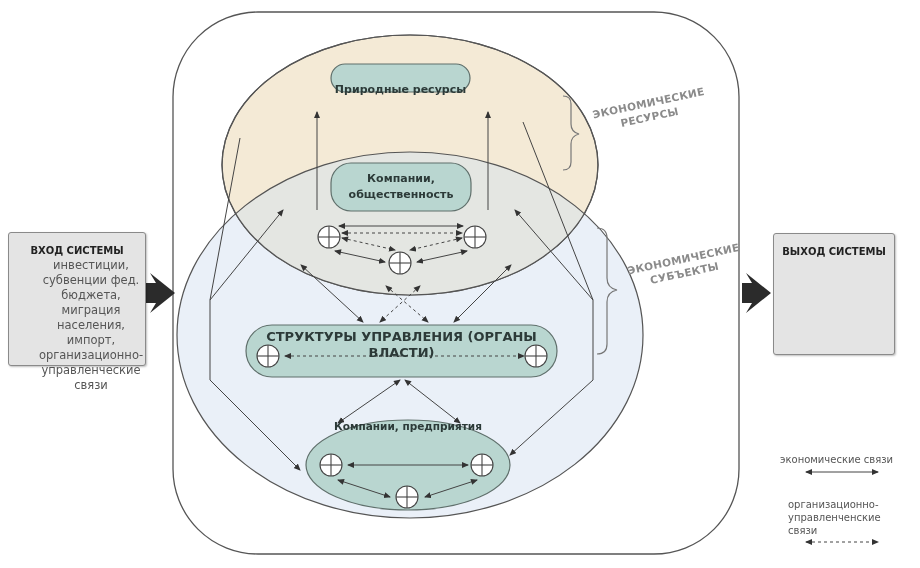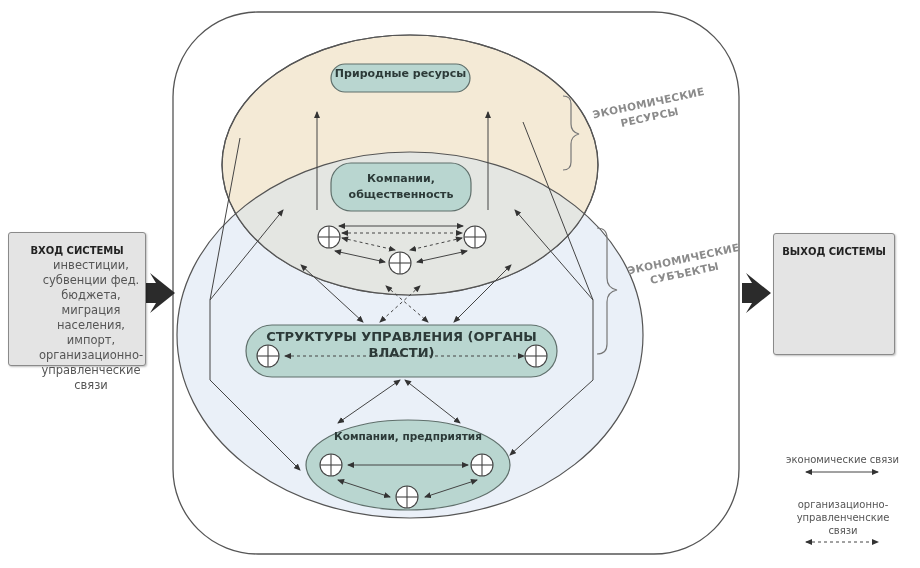--- a/index.html
+++ b/index.html
@@ -8,21 +8,21 @@
   svg { position:absolute; left:0; top:0; }
   .io-box { position:absolute; background:#e4e4e4; border:1px solid #8a8a8a; border-radius:3px;
             box-shadow:1px 1px 2px rgba(0,0,0,0.25); text-align:center; color:#555;
             font-size:11.5px; line-height:15px; box-sizing:border-box; padding-top:10px; }
   .io-box .title { font-weight:bold; color:#222; font-size:10px; }
   .io-box .body { display:block;padding-left:28px; }
   .node-label { position:absolute; text-align:center; font-weight:bold; color:#2c3a38;
                 font-size:11px; line-height:16px; pointer-events:none; }
   .side-label { position:absolute; color:#8a8a8a; font-weight:bold; font-size:10.5px; line-height:14px;
                 text-align:center; transform:rotate(-12deg); letter-spacing:0.3px; }
-  .legend-text { position:absolute; color:#555; font-size:10px; line-height:13px; text-align:center; }
+  .legend-text { position:absolute; color:#555; font-size:10px; line-height:13px; text-align:left; }
 </style>
 </head>
 <body>
 
 <svg width="920" height="568" viewBox="0 0 920 568">
   <defs>
     <marker id="ah" markerWidth="8" markerHeight="8" refX="6" refY="3" orient="auto" markerUnits="userSpaceOnUse">
       <path d="M0,0 L7,3 L0,6 z" fill="#333"></path>
     </marker>
     <marker id="ahs" markerWidth="8" markerHeight="8" refX="1" refY="3" orient="auto" markerUnits="userSpaceOnUse">
@@ -137,22 +137,22 @@
 </svg>
 
 <div class="io-box" style="left:8px; top:232px; width:138px; height:134px;">
   <div class="title">ВХОД СИСТЕМЫ</div>
   <span class="body">инвестиции, субвенции фед. бюджета, миграция населения, импорт, организационно-управленческие связи</span>
 </div>
 <div class="io-box" style="left:773px; top:233px; width:122px; height:122px;">
   <div class="title">ВЫХОД СИСТЕМЫ</div>
 </div>
 
-<div class="node-label" style="left:331px; top:66px; width:139px;">Природные ресурсы</div>
+<div class="node-label" style="left:331px; top:82px; width:139px;">Природные ресурсы</div>
 <div class="node-label" style="left:346px; top:171px; width:110px;">Компании, общественность</div>
 <div class="node-label" style="left:246px; top:329px; width:311px; font-size:13px;">СТРУКТУРЫ УПРАВЛЕНИЯ (ОРГАНЫ ВЛАСТИ)</div>
-<div class="node-label" style="left:318px; top:428px; width:180px; font-size:10.5px;">Компании, предприятия</div>
+<div class="node-label" style="left:318px; top:418px; width:180px; font-size:10.5px;">Компании, предприятия</div>
 
 <div class="side-label" style="left:593px; top:96px; width:110px;">ЭКОНОМИЧЕСКИЕ РЕСУРСЫ</div>
 <div class="side-label" style="left:628px; top:252px; width:110px;">ЭКОНОМИЧЕСКИЕ СУБЪЕКТЫ</div>
 
 <div class="legend-text" style="left:780px; top:453px; width:125px;">экономические связи</div>
 <div class="legend-text" style="left:788px; top:498px; width:110px;">организационно-управленченские связи</div>
 
 </body></html>

